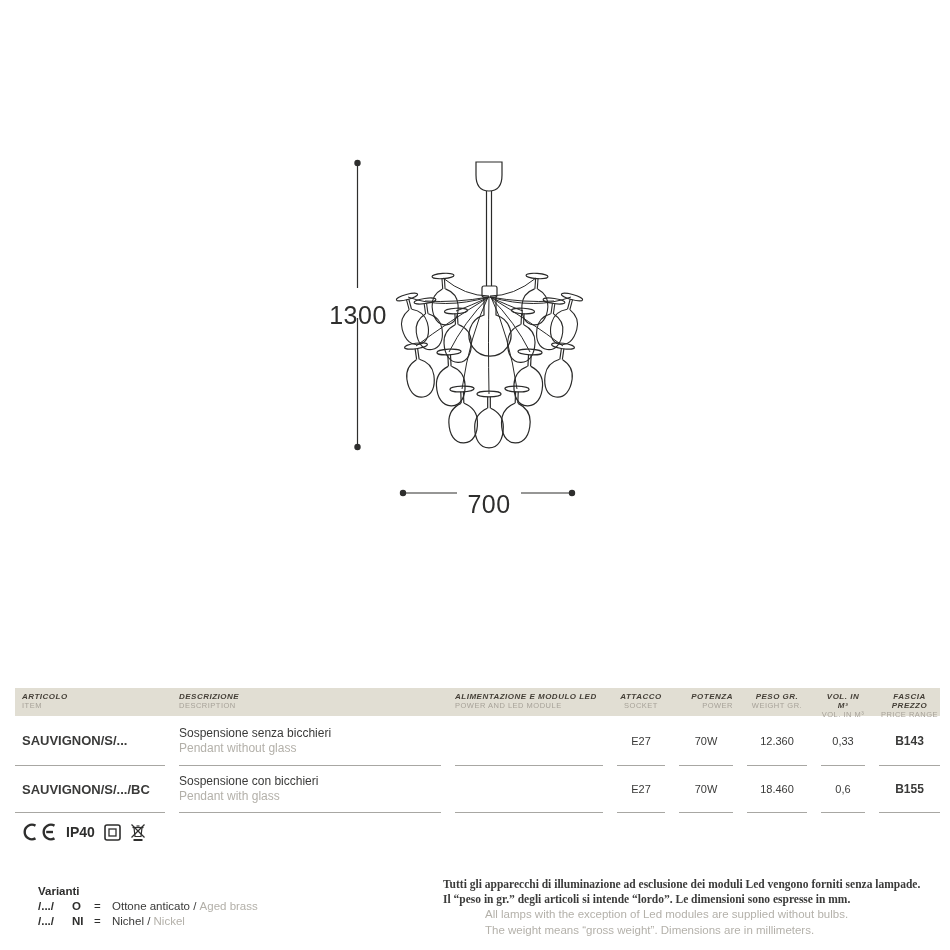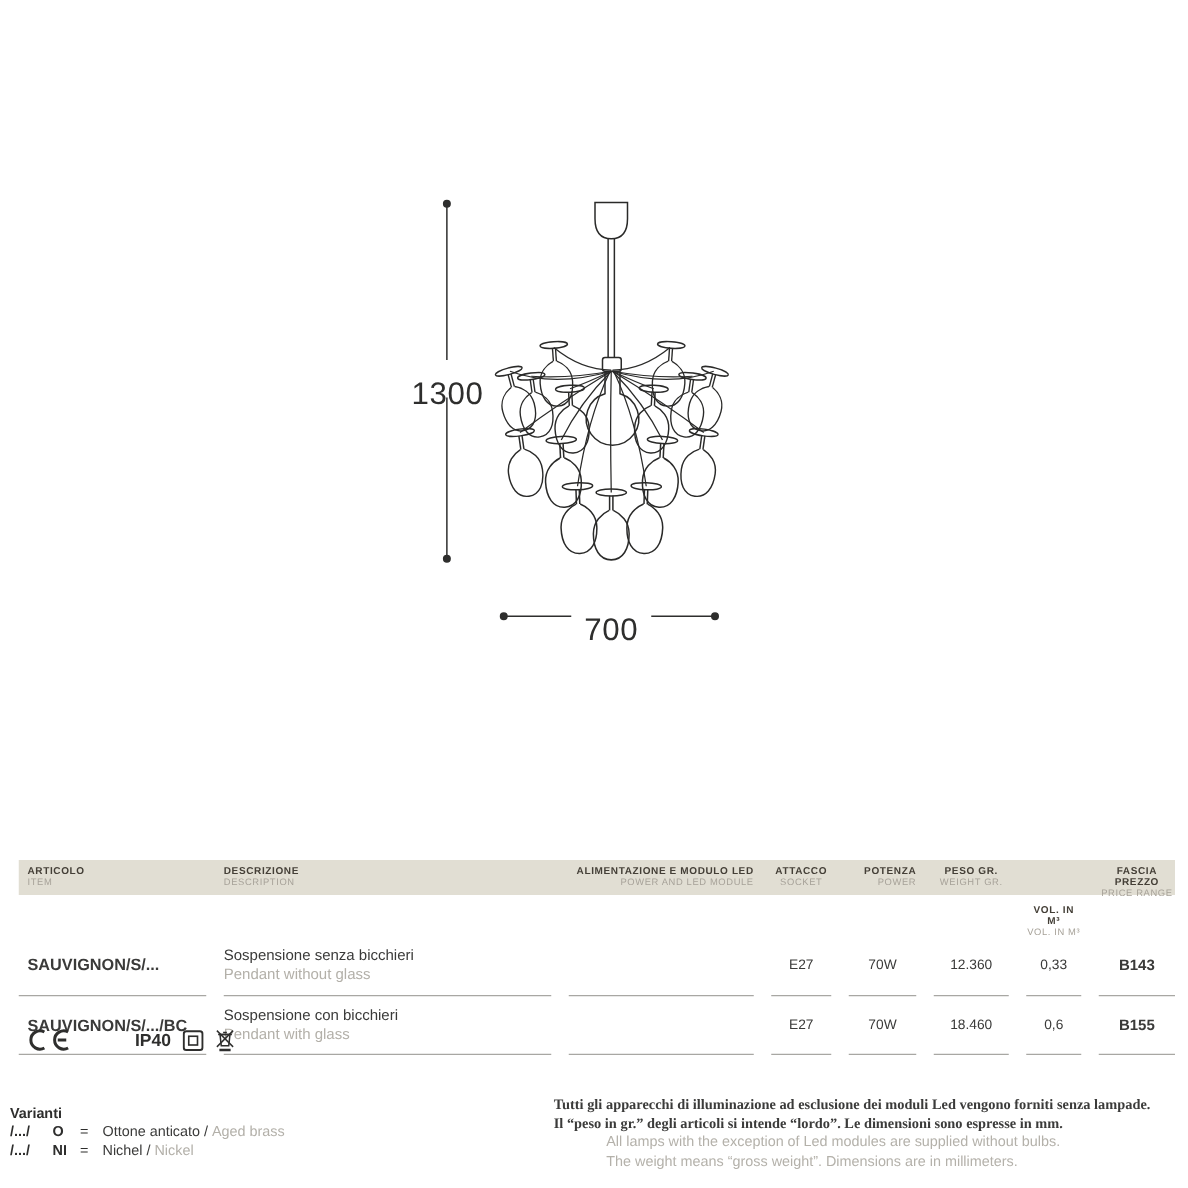--- a/index.html
+++ b/index.html
@@ -21,44 +21,44 @@
 
   
   .spec-table{left:15px;top:688px;width:925px;}
   .band{position:absolute;left:0;top:0;width:925px;height:28px;background:#e1ded3;}
   .tgrid{
     position:relative;display:grid;
     grid-template-columns:150px 262px 148px 48px 54px 60px 44px 61px;
     column-gap:14px;
   }
   .hcell{height:28px;padding-top:4px;box-sizing:border-box;}
-  .h-it{display:block;font-size:8px;font-weight:bold;color:#443f37;letter-spacing:0.5px;line-height:9px;}
+  .h-it{display:block;font-size:8px;font-weight:bold;color:#443f37;letter-spacing:0.5px;line-height:9px;font-style:italic;}
   .h-en{display:block;font-size:7.5px;color:#a7a299;letter-spacing:0.5px;line-height:9px;}
   .cell{
     display:flex;flex-direction:column;justify-content:center;
     border-bottom:1px solid #a8a7a3;box-sizing:border-box;
   }
   .r1{height:50px;}
   .r2{height:47px;}
   .c-left{align-items:flex-start;text-align:left;}
   .c-center{align-items:center;text-align:center;}
   .pad7{padding-left:7px;}
   .item-code{font-size:13px;font-weight:bold;color:#3a3a39;}
   .desc-it{font-size:12px;color:#3a3a39;line-height:15px;}
   .desc-en{font-size:12px;color:#b3b0a9;line-height:15px;}
   .val{font-size:11px;color:#3a3a39;}
   .price{font-size:12px;font-weight:bold;color:#3a3a39;}
 
   
   .cert-row{left:20px;top:820px;height:24px;display:flex;align-items:center;gap:9px;}
   .cert-row svg{display:block;}
-  .ip-text{font-size:14px;font-weight:bold;color:#2e2e2d;letter-spacing:0px;margin-left:42px;}
-
-  
-  .variants{left:8px;top:884px;font-size:11.5px;line-height:15px;}
+  .ip-text{font-size:14px;font-weight:bold;color:#2e2e2d;letter-spacing:0px;}
+
+  
+  .variants{left:38px;top:884px;font-size:11.5px;line-height:15px;}
   .variants .v-title{font-weight:bold;color:#2e2e2d;}
   .v-row{display:flex;gap:0;}
   .v-code{font-weight:bold;color:#2e2e2d;width:34px;}
   .v-suffix{font-weight:bold;color:#2e2e2d;width:22px;}
   .v-eq{color:#2e2e2d;width:18px;}
   .v-it{color:#3a3a39;white-space:pre;}
   .v-en{color:#b3b0a9;white-space:pre;}
 
   
   .notes{left:443px;top:877px;width:500px;font-size:11.5px;line-height:15.2px;}
@@ -146,37 +146,37 @@
   <div class="tgrid">
 
     <div class="hcell pad7">
       <span class="h-it">ARTICOLO</span>
       <span class="h-en">ITEM</span>
     </div>
     <div class="hcell">
       <span class="h-it">DESCRIZIONE</span>
       <span class="h-en">DESCRIPTION</span>
     </div>
-    <div class="hcell" style="text-align:right;">
+    <div class="hcell" style="text-align:left;">
       <span class="h-it">ALIMENTAZIONE E MODULO LED</span>
       <span class="h-en">POWER AND LED MODULE</span>
     </div>
     <div class="hcell" style="text-align:center;">
       <span class="h-it">ATTACCO</span>
       <span class="h-en">SOCKET</span>
     </div>
     <div class="hcell" style="text-align:right;">
       <span class="h-it">POTENZA</span>
       <span class="h-en">POWER</span>
     </div>
     <div class="hcell" style="text-align:center;">
       <span class="h-it">PESO GR.</span>
       <span class="h-en">WEIGHT GR.</span>
     </div>
-    <div class="hcell" style="text-align:center;margin-top:31px;">
+    <div class="hcell" style="text-align:center;">
       <span class="h-it">VOL. IN M³</span>
       <span class="h-en">VOL. IN M³</span>
     </div>
     <div class="hcell" style="text-align:center;">
       <span class="h-it">FASCIA PREZZO</span>
       <span class="h-en">PRICE RANGE</span>
     </div>
 
     <div class="cell r1 c-left pad7">
       <span class="item-code">SAUVIGNON/S/...</span>

